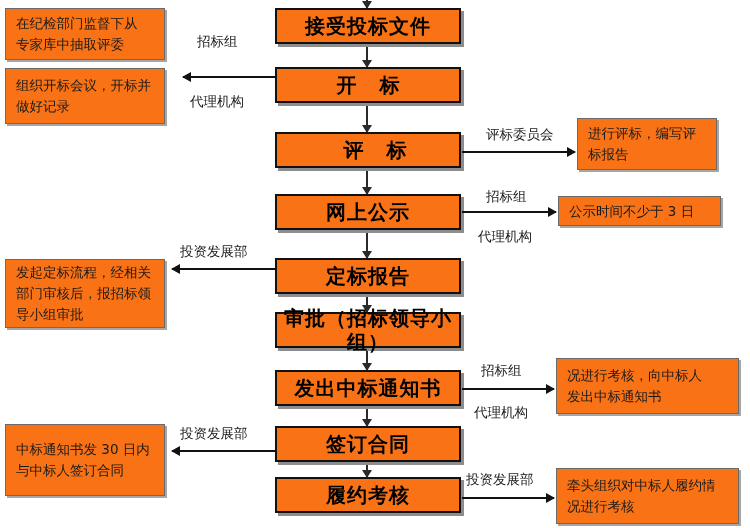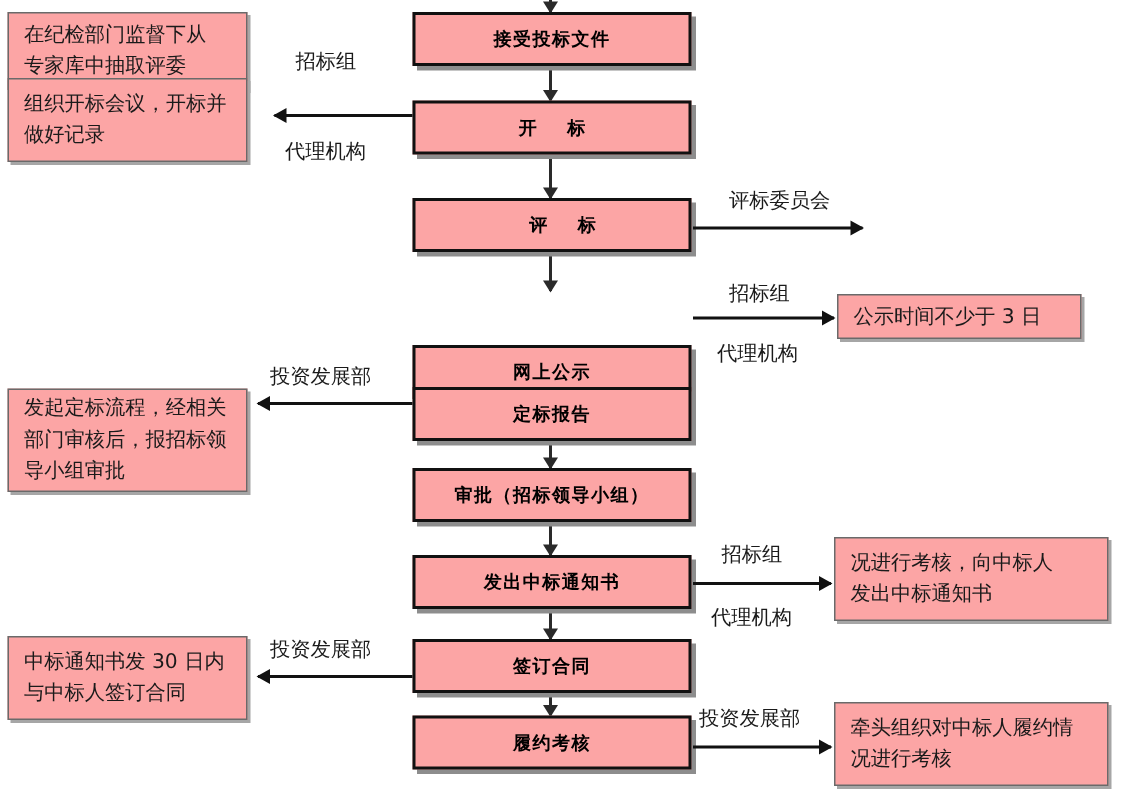--- a/index.html
+++ b/index.html
@@ -13,42 +13,42 @@
     height: 528px;
     background: #ffffff;
     font-family: "DejaVu Sans", "Liberation Sans", sans-serif;
     overflow: hidden;
   }
 
   
   .box {
     position: absolute;
     box-sizing: border-box;
-    background: #fca5a5;
+    background: #f97316;
     display: flex;
     align-items: center;
     border: 1px solid #555555;
     box-shadow: 2px 2px 0 0 #9a9a9a;
   }
   .box .txt {
     display: block;
     width: 100%;
     white-space: pre-line;
   }
 
   
   .box.main {
     border: 2px solid #111111;
     box-shadow: 3px 3px 0 0 #8d8d8d;
     justify-content: center;
   }
   .box.main .txt {
     text-align: center;
     font-weight: bold;
-    font-size: 12px;
+    font-size: 20px;
     letter-spacing: 1px;
     color: #000000;
     line-height: 1.2;
   }
   .box.main.spaced .txt { letter-spacing: 8px; text-indent: 8px; }
 
   
   .box.side {
     padding: 6px 10px;
     border: 1px solid #6a6a6a;
@@ -154,21 +154,21 @@
   </div>
 
   <div class="box main spaced" style="left:275px; top:67px;  width:186px; height:36px;">
     <span class="txt">开  标</span>
   </div>
 
   <div class="box main spaced" style="left:275px; top:132px; width:186px; height:36px;padding-left:14px;">
     <span class="txt">评  标</span>
   </div>
 
-  <div class="box main" style="left:275px; top:194px; width:186px; height:36px;margin-top:36px;">
+  <div class="box main" style="left:275px; top:194px; width:186px; height:36px;">
     <span class="txt">网上公示</span>
   </div>
 
   <div class="box main" style="left:275px; top:258px; width:186px; height:36px;">
     <span class="txt">定标报告</span>
   </div>
 
   <div class="box main" style="left:275px; top:312px; width:186px; height:36px;">
     <span class="txt">审批（招标领导小组）</span>
   </div>
@@ -183,36 +183,40 @@
 
   <div class="box main" style="left:275px; top:477px; width:186px; height:36px;">
     <span class="txt">履约考核</span>
   </div>
 
   <div class="box side" style="left:5px; top:8px; width:160px; height:52px;">
     <span class="txt">在纪检部门监督下从
 专家库中抽取评委</span>
   </div>
 
-  <div class="box side" style="left:5px; top:52px; width:160px; height:56px;">
+  <div class="box side" style="left:5px; top:68px; width:160px; height:56px;">
     <span class="txt">组织开标会议，开标并
 做好记录</span>
   </div>
 
   <div class="box side" style="left:5px; top:232px; width:160px; height:69px;margin-top:27px;">
     <span class="txt">发起定标流程，经相关
 部门审核后，报招标领
 导小组审批</span>
   </div>
 
-  <div class="box side" style="left:5px; top:424px; width:160px; height:56px;">
+  <div class="box side" style="left:5px; top:424px; width:160px; height:72px;">
     <span class="txt">中标通知书发 30 日内
 与中标人签订合同</span>
   </div>
 
+  <div class="box side" style="left:577px; top:118px; width:140px; height:52px;">
+    <span class="txt">进行评标，编写评
+标报告</span>
+  </div>
 
   <div class="box side center" style="left:558px; top:196px; width:163px; height:30px;">
     <span class="txt">公示时间不少于 3 日</span>
   </div>
 
   <div class="box side" style="left:556px; top:358px; width:183px; height:56px;">
     <span class="txt">况进行考核，向中标人
 发出中标通知书</span>
   </div>
 

